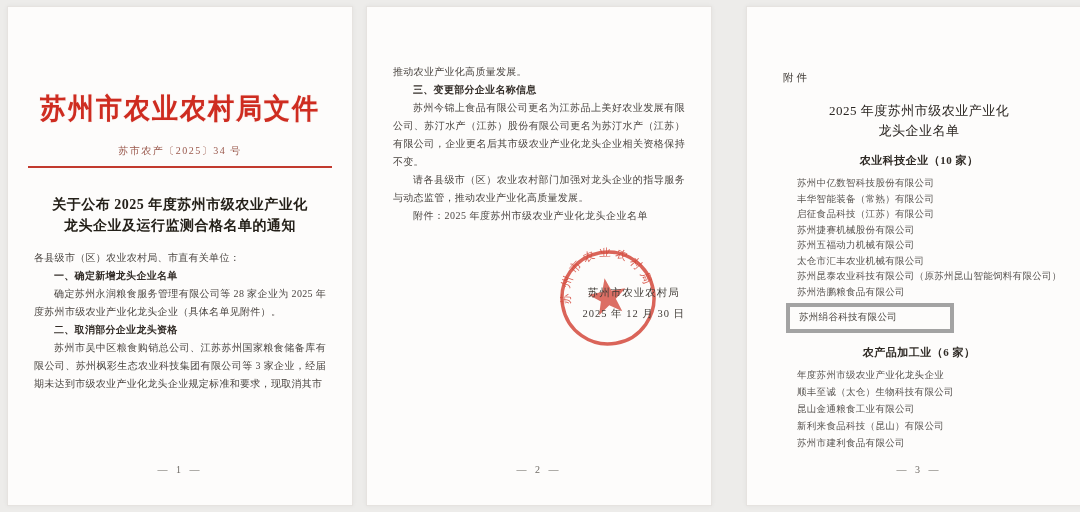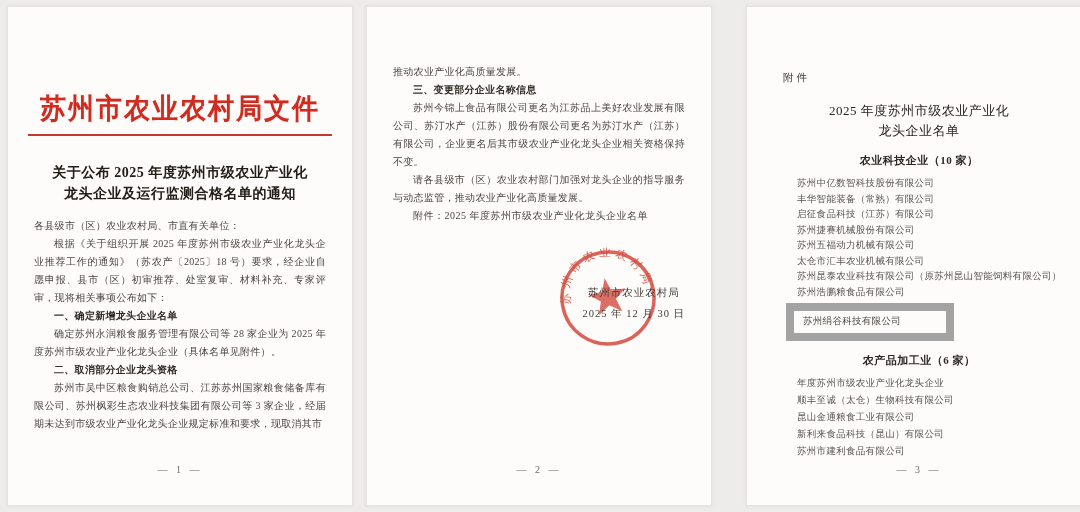--- a/index.html
+++ b/index.html
@@ -76,40 +76,40 @@
     margin-top: 12px; text-align: center; font-weight: bold;
     font-size: 11px; color: #2e2924; letter-spacing: 0.5px;
   }
   .co-list {
     margin: 8px 0 0 50px; font-size: 9.5px; color: #575350;
     line-height: 15.5px; letter-spacing: 0.3px;
   }
   .co-list-2 { line-height: 17px; margin-top: 7px; }
   .co { white-space: nowrap; }
   .red-box {
-    display: inline-block; border: 8px solid #a3a3a3;
+    display: inline-block; border: 4px solid #a3a3a3;
     padding: 3px 10px 3px 9px; margin: 3px 0 0 -11px;
     min-width: 168px; color: #49443f;
   }
 </style>
 </head>
 <body>
 
 <div class="stage">
 
   <div class="page" id="page-1">
     <div class="p1-header">苏州市农业农村局文件</div>
+    <div class="p1-docnum">苏市农产〔2025〕34 号</div>
     <div class="p1-rule"></div>
     <div class="p1-title">
       <div>关于公布 2025 年度苏州市级农业产业化</div>
       <div>龙头企业及运行监测合格名单的通知</div>
     </div>
     <div class="doc-body">
       <p>各县级市（区）农业农村局、市直有关单位：</p>
-      <p class="indent">根据《关于组织开展 2025 年度苏州市级农业产业化龙头企业推荐工作的通知》（苏农产〔2025〕18 号）要求，经企业自愿申报、县市（区）初审推荐、处室复审、材料补充、专家评审，现将相关事项公布如下：</p>
       <p class="indent bold-head">一、确定新增龙头企业名单</p>
       <p class="indent">确定苏州永润粮食服务管理有限公司等 28 家企业为 2025 年度苏州市级农业产业化龙头企业（具体名单见附件）。</p>
       <p class="indent bold-head">二、取消部分企业龙头资格</p>
       <p class="indent">苏州市吴中区粮食购销总公司、江苏苏州国家粮食储备库有限公司、苏州枫彩生态农业科技集团有限公司等 3 家企业，经届期未达到市级农业产业化龙头企业规定标准和要求，现取消其市</p>
     </div>
     <div class="pagenum">— 1 —</div>
   </div>
 
   <div class="page" id="page-2">
     <div class="doc-body p2-body">

